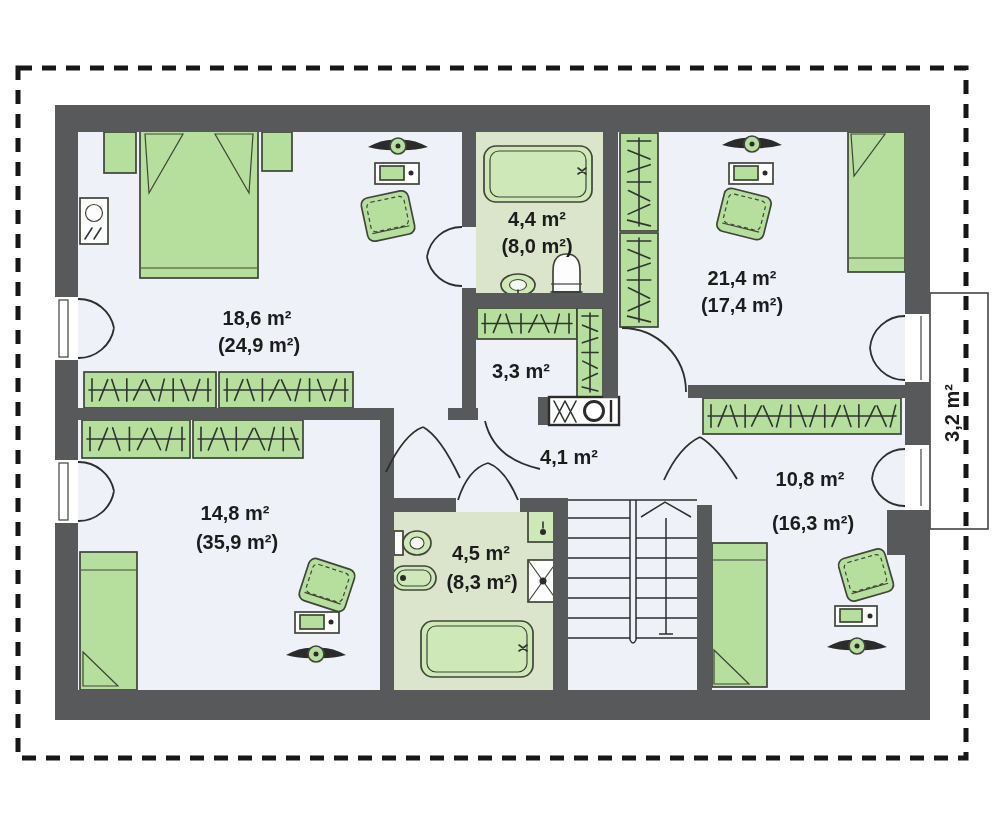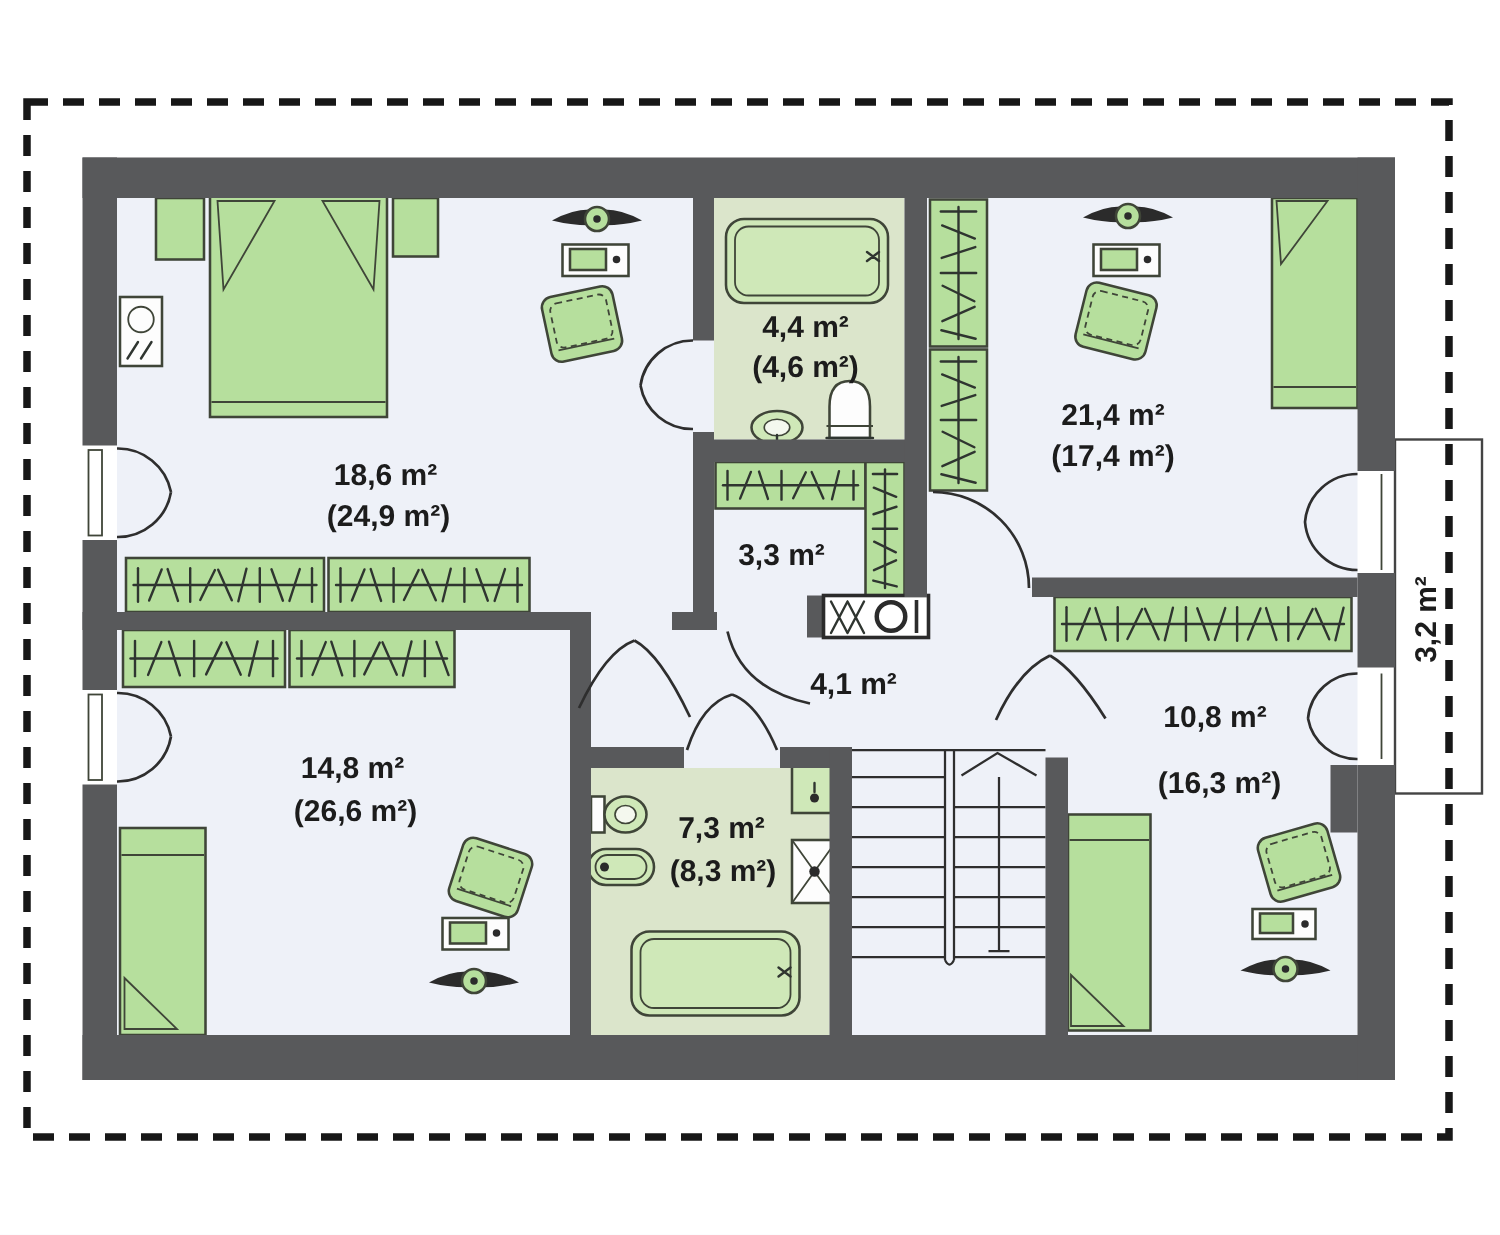--- a/index.html
+++ b/index.html
@@ -359,26 +359,26 @@
     <path class="arc" d="M905,449 A33,33 0 0 0 872,479 M905,506 A33,33 0 0 1 872,479"></path>
   </g>
 
   <rect class="dashed" x="18" y="68" width="948" height="690"></rect>
 </svg>
 
 <div class="labels">
   <div class="lbl" style="left:257px;top:318px">18,6 m²</div>
   <div class="lbl" style="left:259px;top:345px">(24,9 m²)</div>
   <div class="lbl" style="left:537px;top:219px">4,4 m²</div>
-  <div class="lbl" style="left:537px;top:246px">(4,6 m²)</div>
+  <div class="lbl" style="left:537px;top:246px">(8,0 m²)</div>
   <div class="lbl" style="left:742px;top:278px">21,4 m²</div>
   <div class="lbl" style="left:742px;top:305px">(17,4 m²)</div>
   <div class="lbl" style="left:521px;top:371px">3,3 m²</div>
   <div class="lbl" style="left:569px;top:457px">4,1 m²</div>
   <div class="lbl" style="left:235px;top:513px">14,8 m²</div>
-  <div class="lbl" style="left:237px;top:542px">(26,6 m²)</div>
-  <div class="lbl" style="left:481px;top:553px">7,3 m²</div>
+  <div class="lbl" style="left:237px;top:542px">(35,9 m²)</div>
+  <div class="lbl" style="left:481px;top:553px">4,5 m²</div>
   <div class="lbl" style="left:482px;top:582px">(8,3 m²)</div>
   <div class="lbl" style="left:810px;top:479px">10,8 m²</div>
   <div class="lbl" style="left:813px;top:523px">(16,3 m²)</div>
   <div class="lbl rot" style="left:952px;top:413px">3,2 m²</div>
 </div>
 </div>
 
 </body></html>

